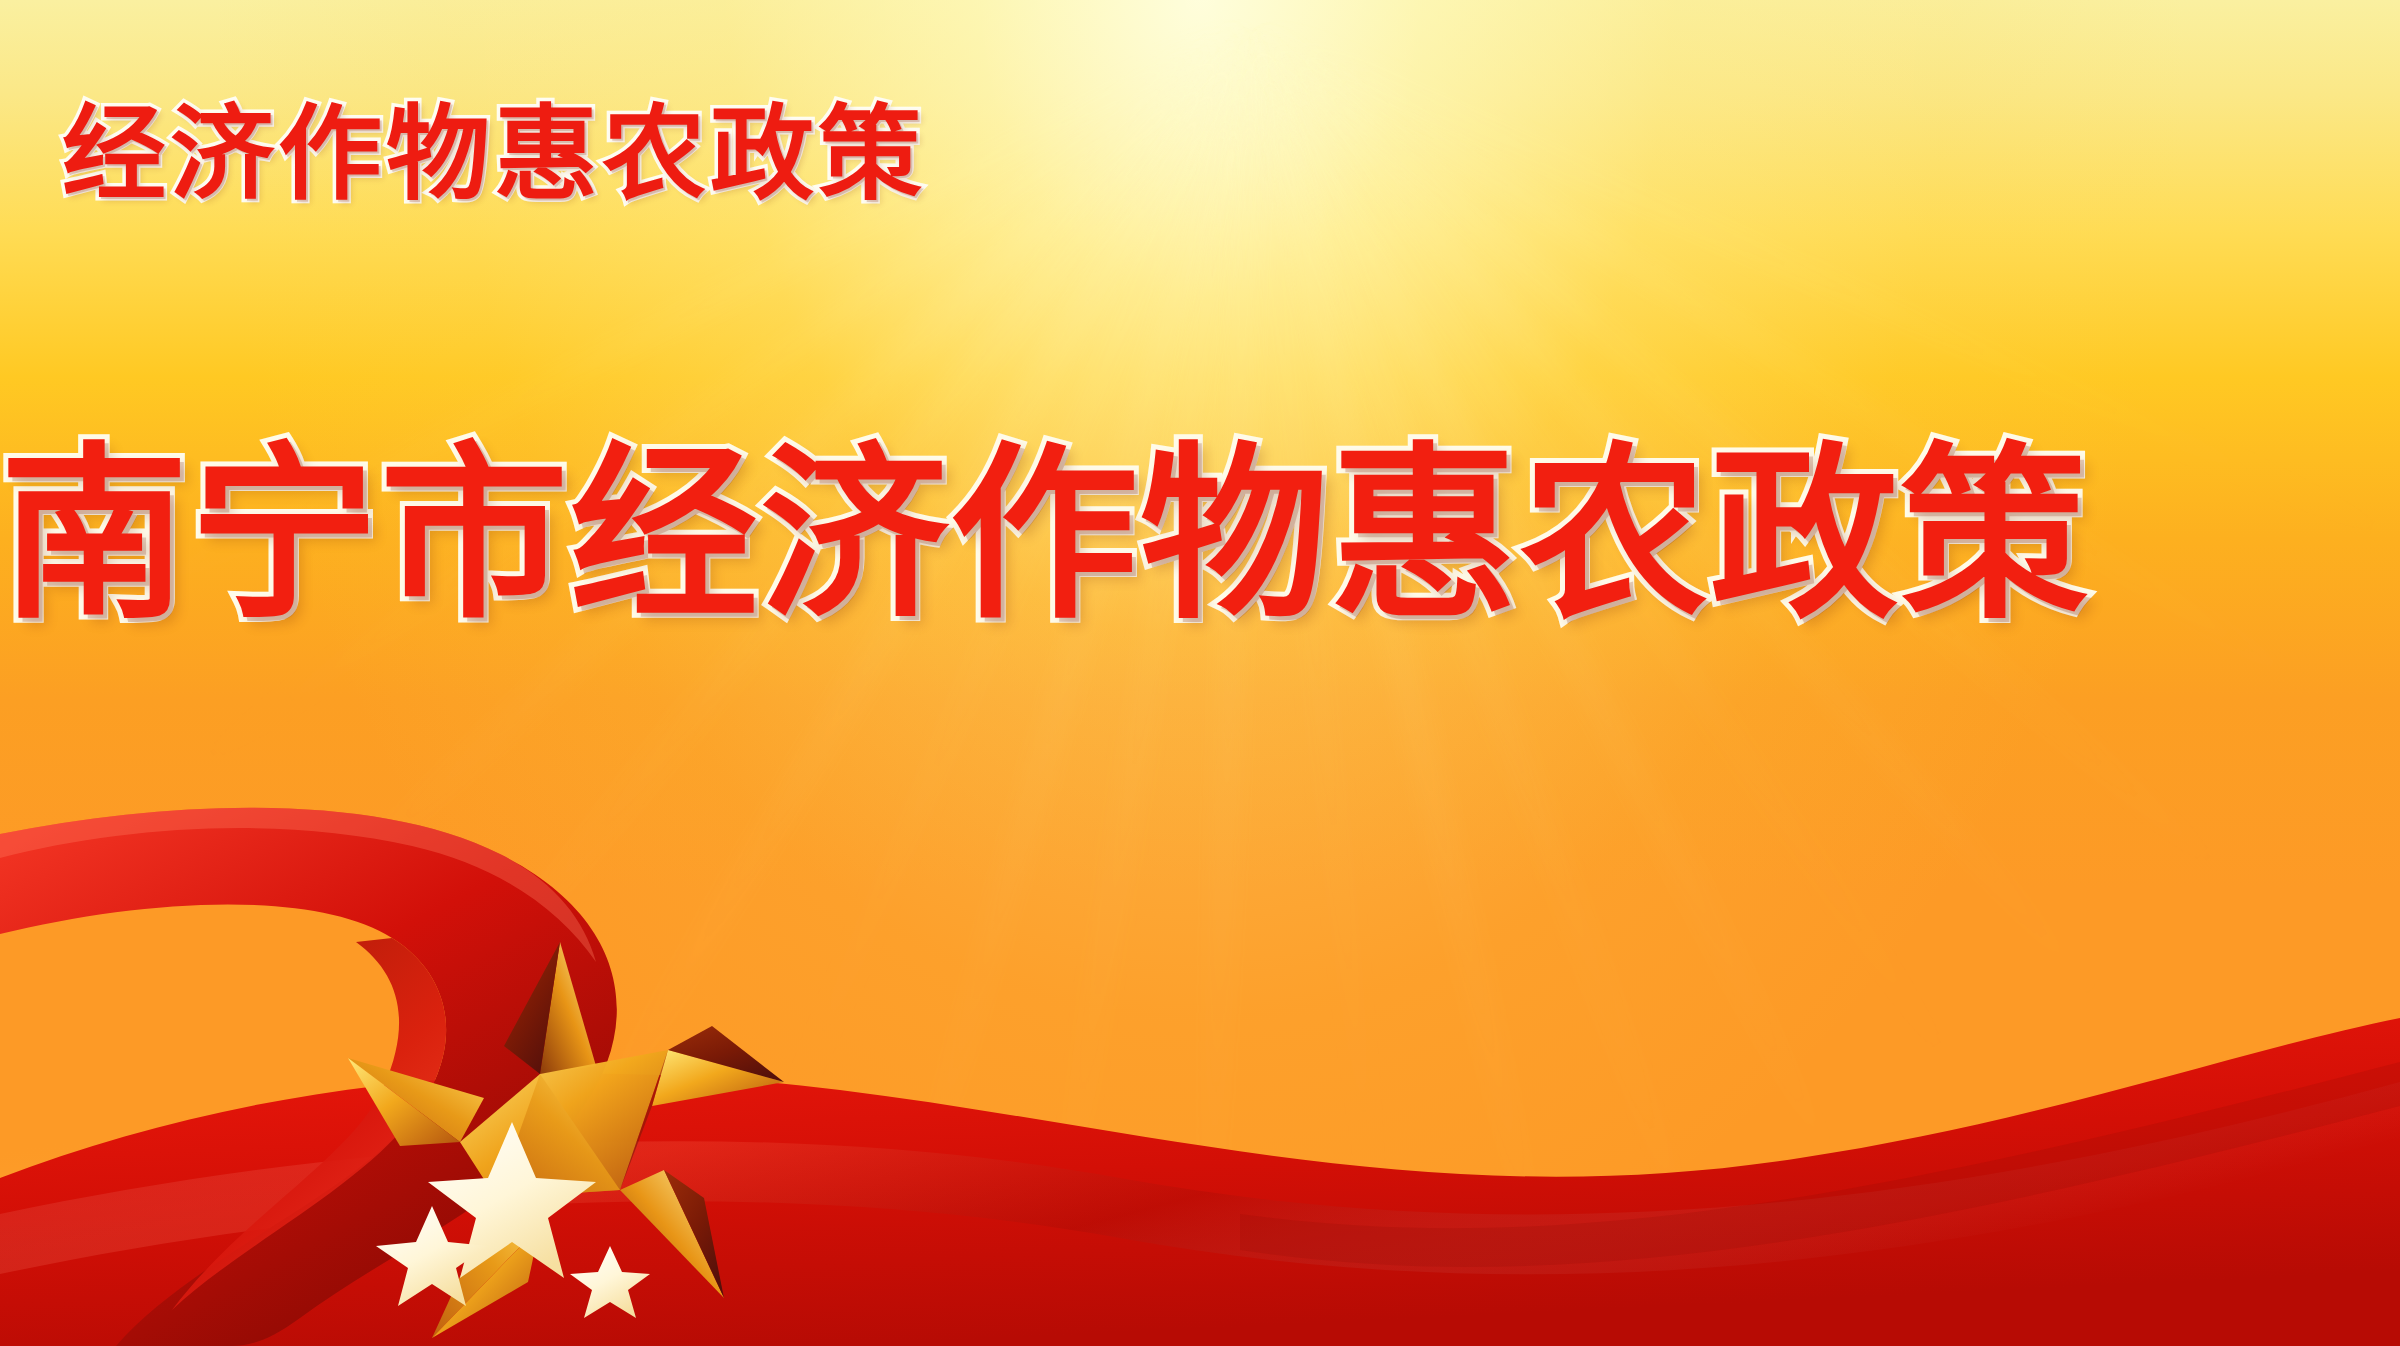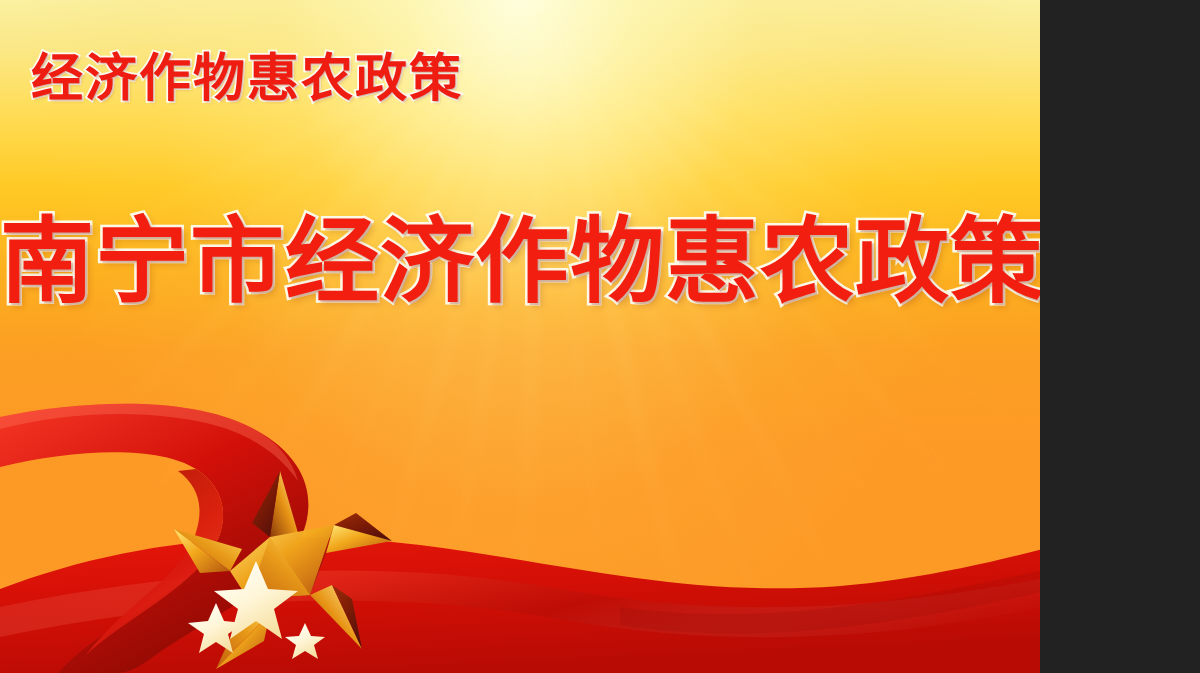--- a/index.html
+++ b/index.html
@@ -4,21 +4,21 @@
 <title>Presentation Title Slide</title>
 <style>
   html, body {
     margin: 0;
     padding: 0;
     background: #222;
   }
 
   #slide {
     position: relative;
-    width: 1040px;
+    width: 1200px;
     height: 673px;
     overflow: hidden;
     font-family: "Liberation Serif", "DejaVu Serif", serif;
     
     background:
       linear-gradient(to bottom,
         #faf0a0 0%,
         #fbe887 7%,
         #ffdc55 17%,
         #ffc923 28%,
@@ -99,22 +99,22 @@
     text-shadow:
       1px 1px 0 rgba(120,20,0,0.18),
       2px 2px 3px rgba(110,25,0,0.16);
   }
 
   .main-title {
     position: absolute;
     left: 0;
     right: 0;
     top: 222px;
-    text-align: center;
-    font-family: Liberation Mono, monospace;
+    text-align: left;
+    font-family: Liberation Serif, serif;
     font-size: 94px;
     line-height: 1.0;
     font-weight: 700;
     color: #f21f10;
     letter-spacing: 1px;
     white-space: nowrap;
     -webkit-text-stroke: 5px #fffbe9;
     paint-order: stroke fill;
     text-shadow:
       2px 2px 0 rgba(120,25,0,0.20),

